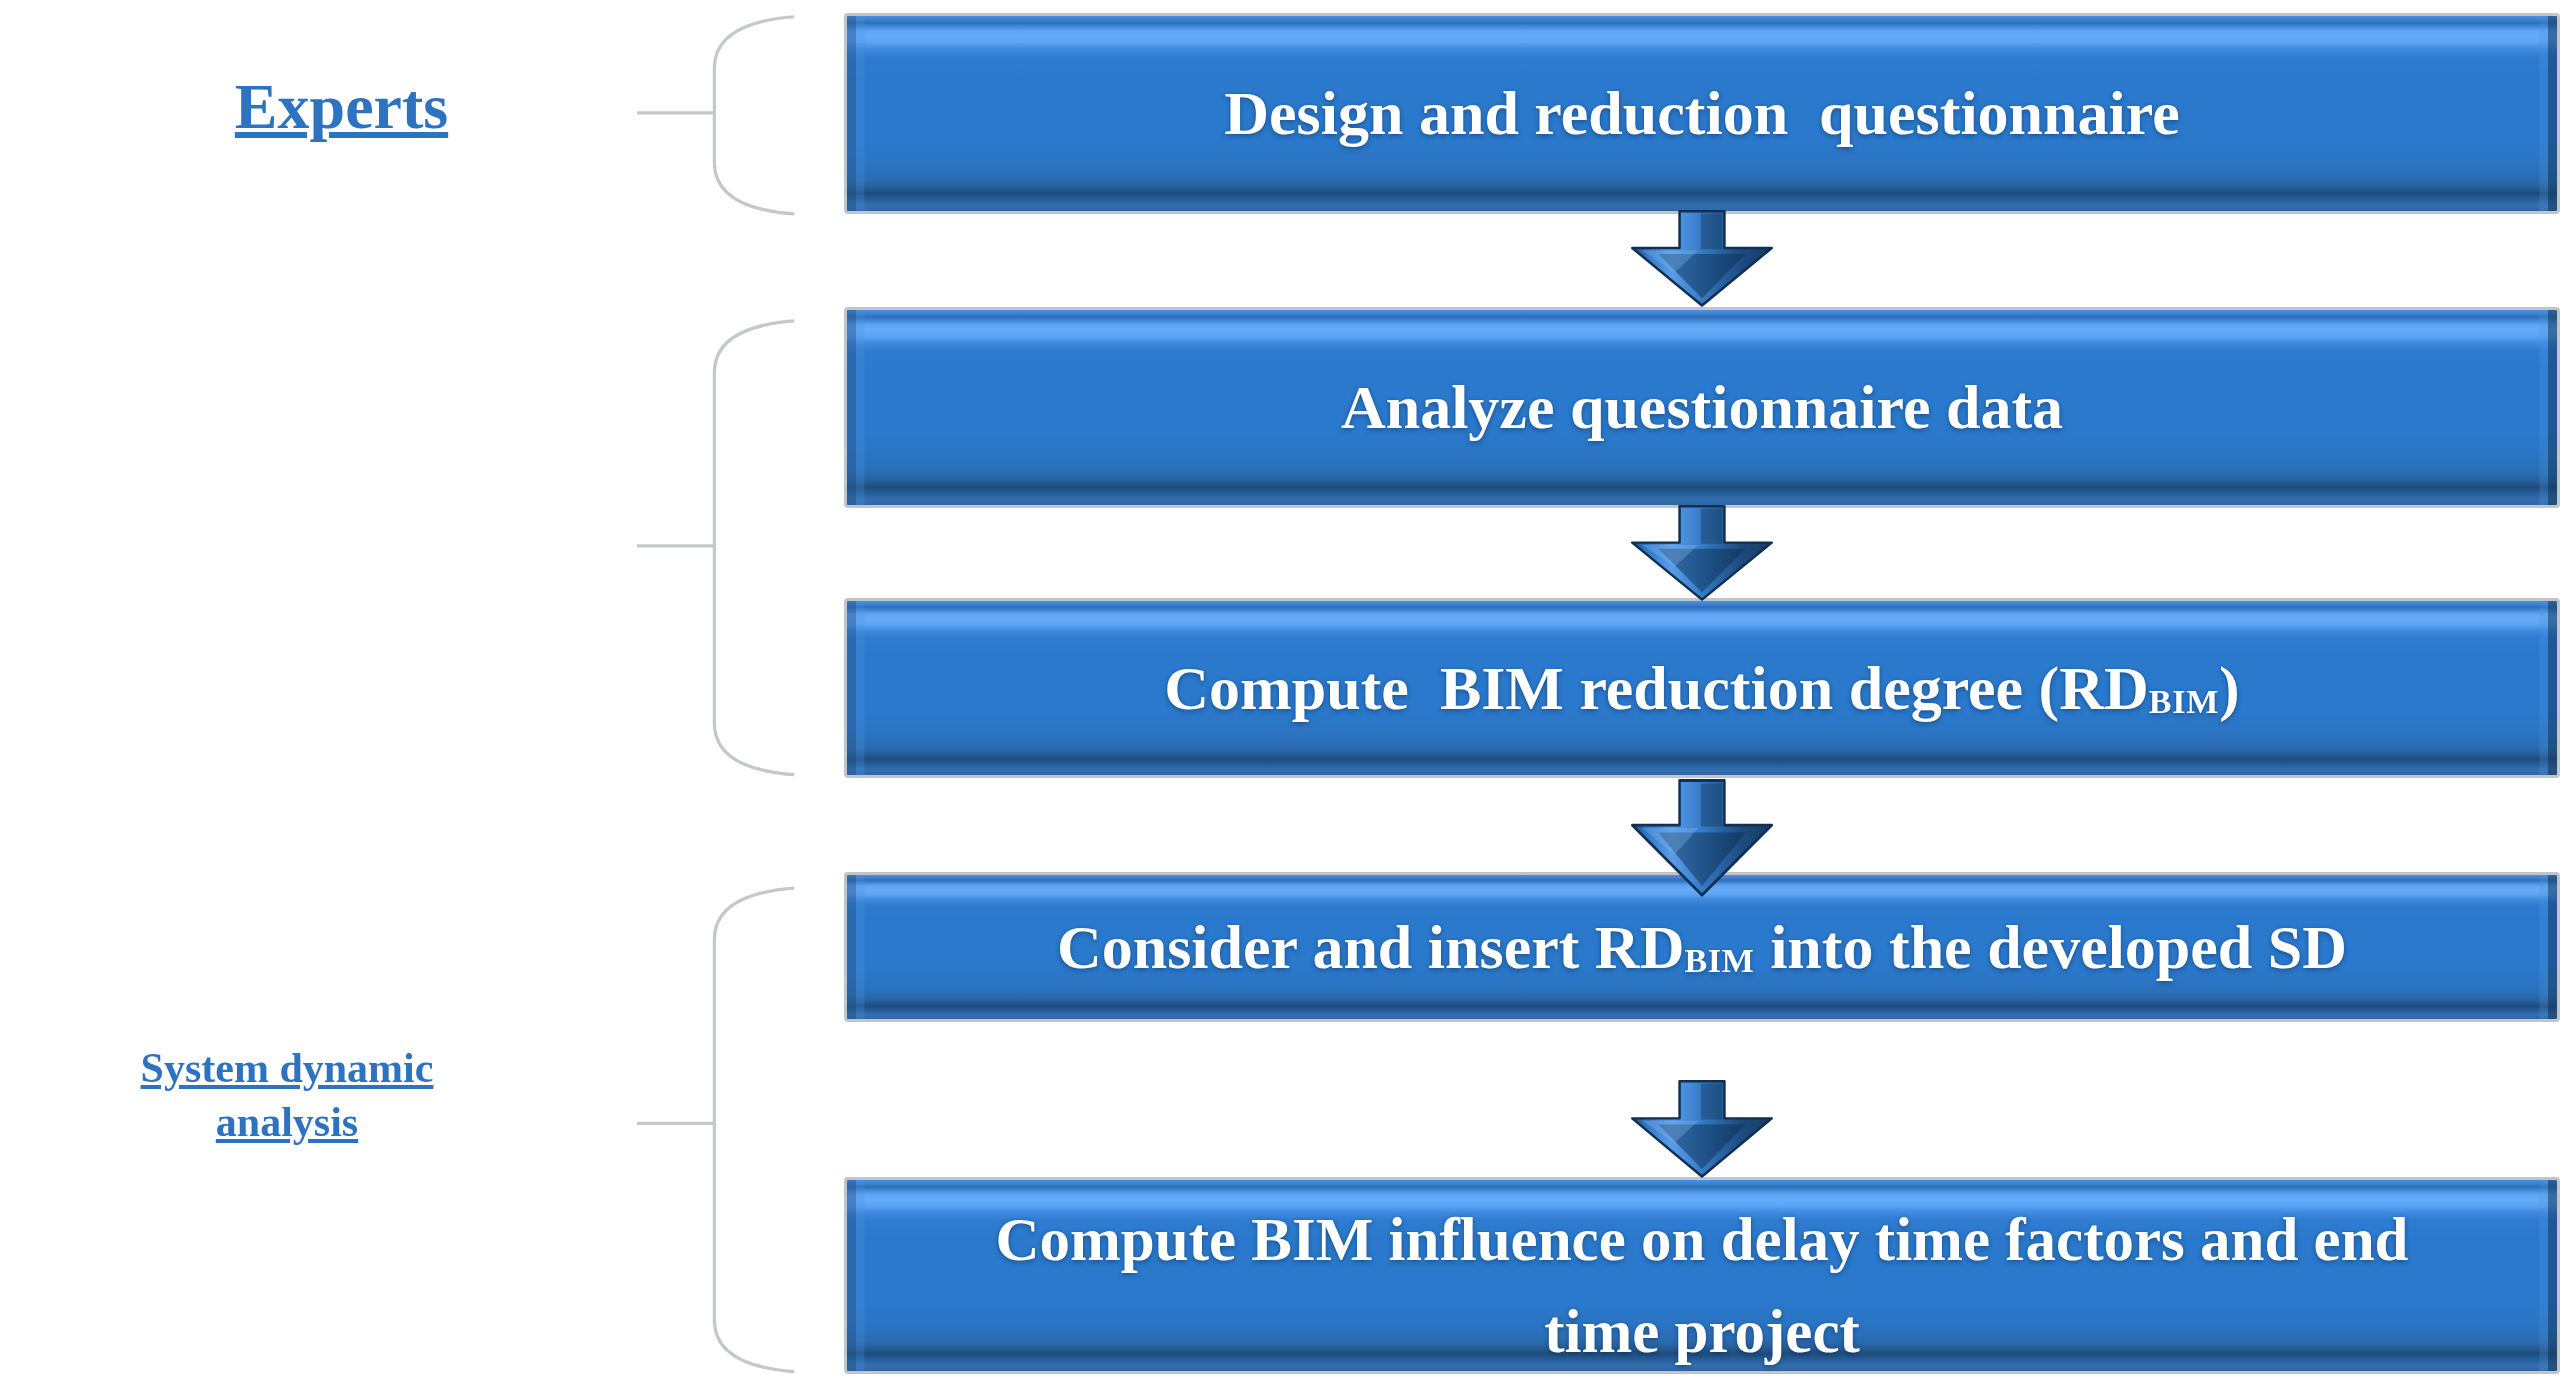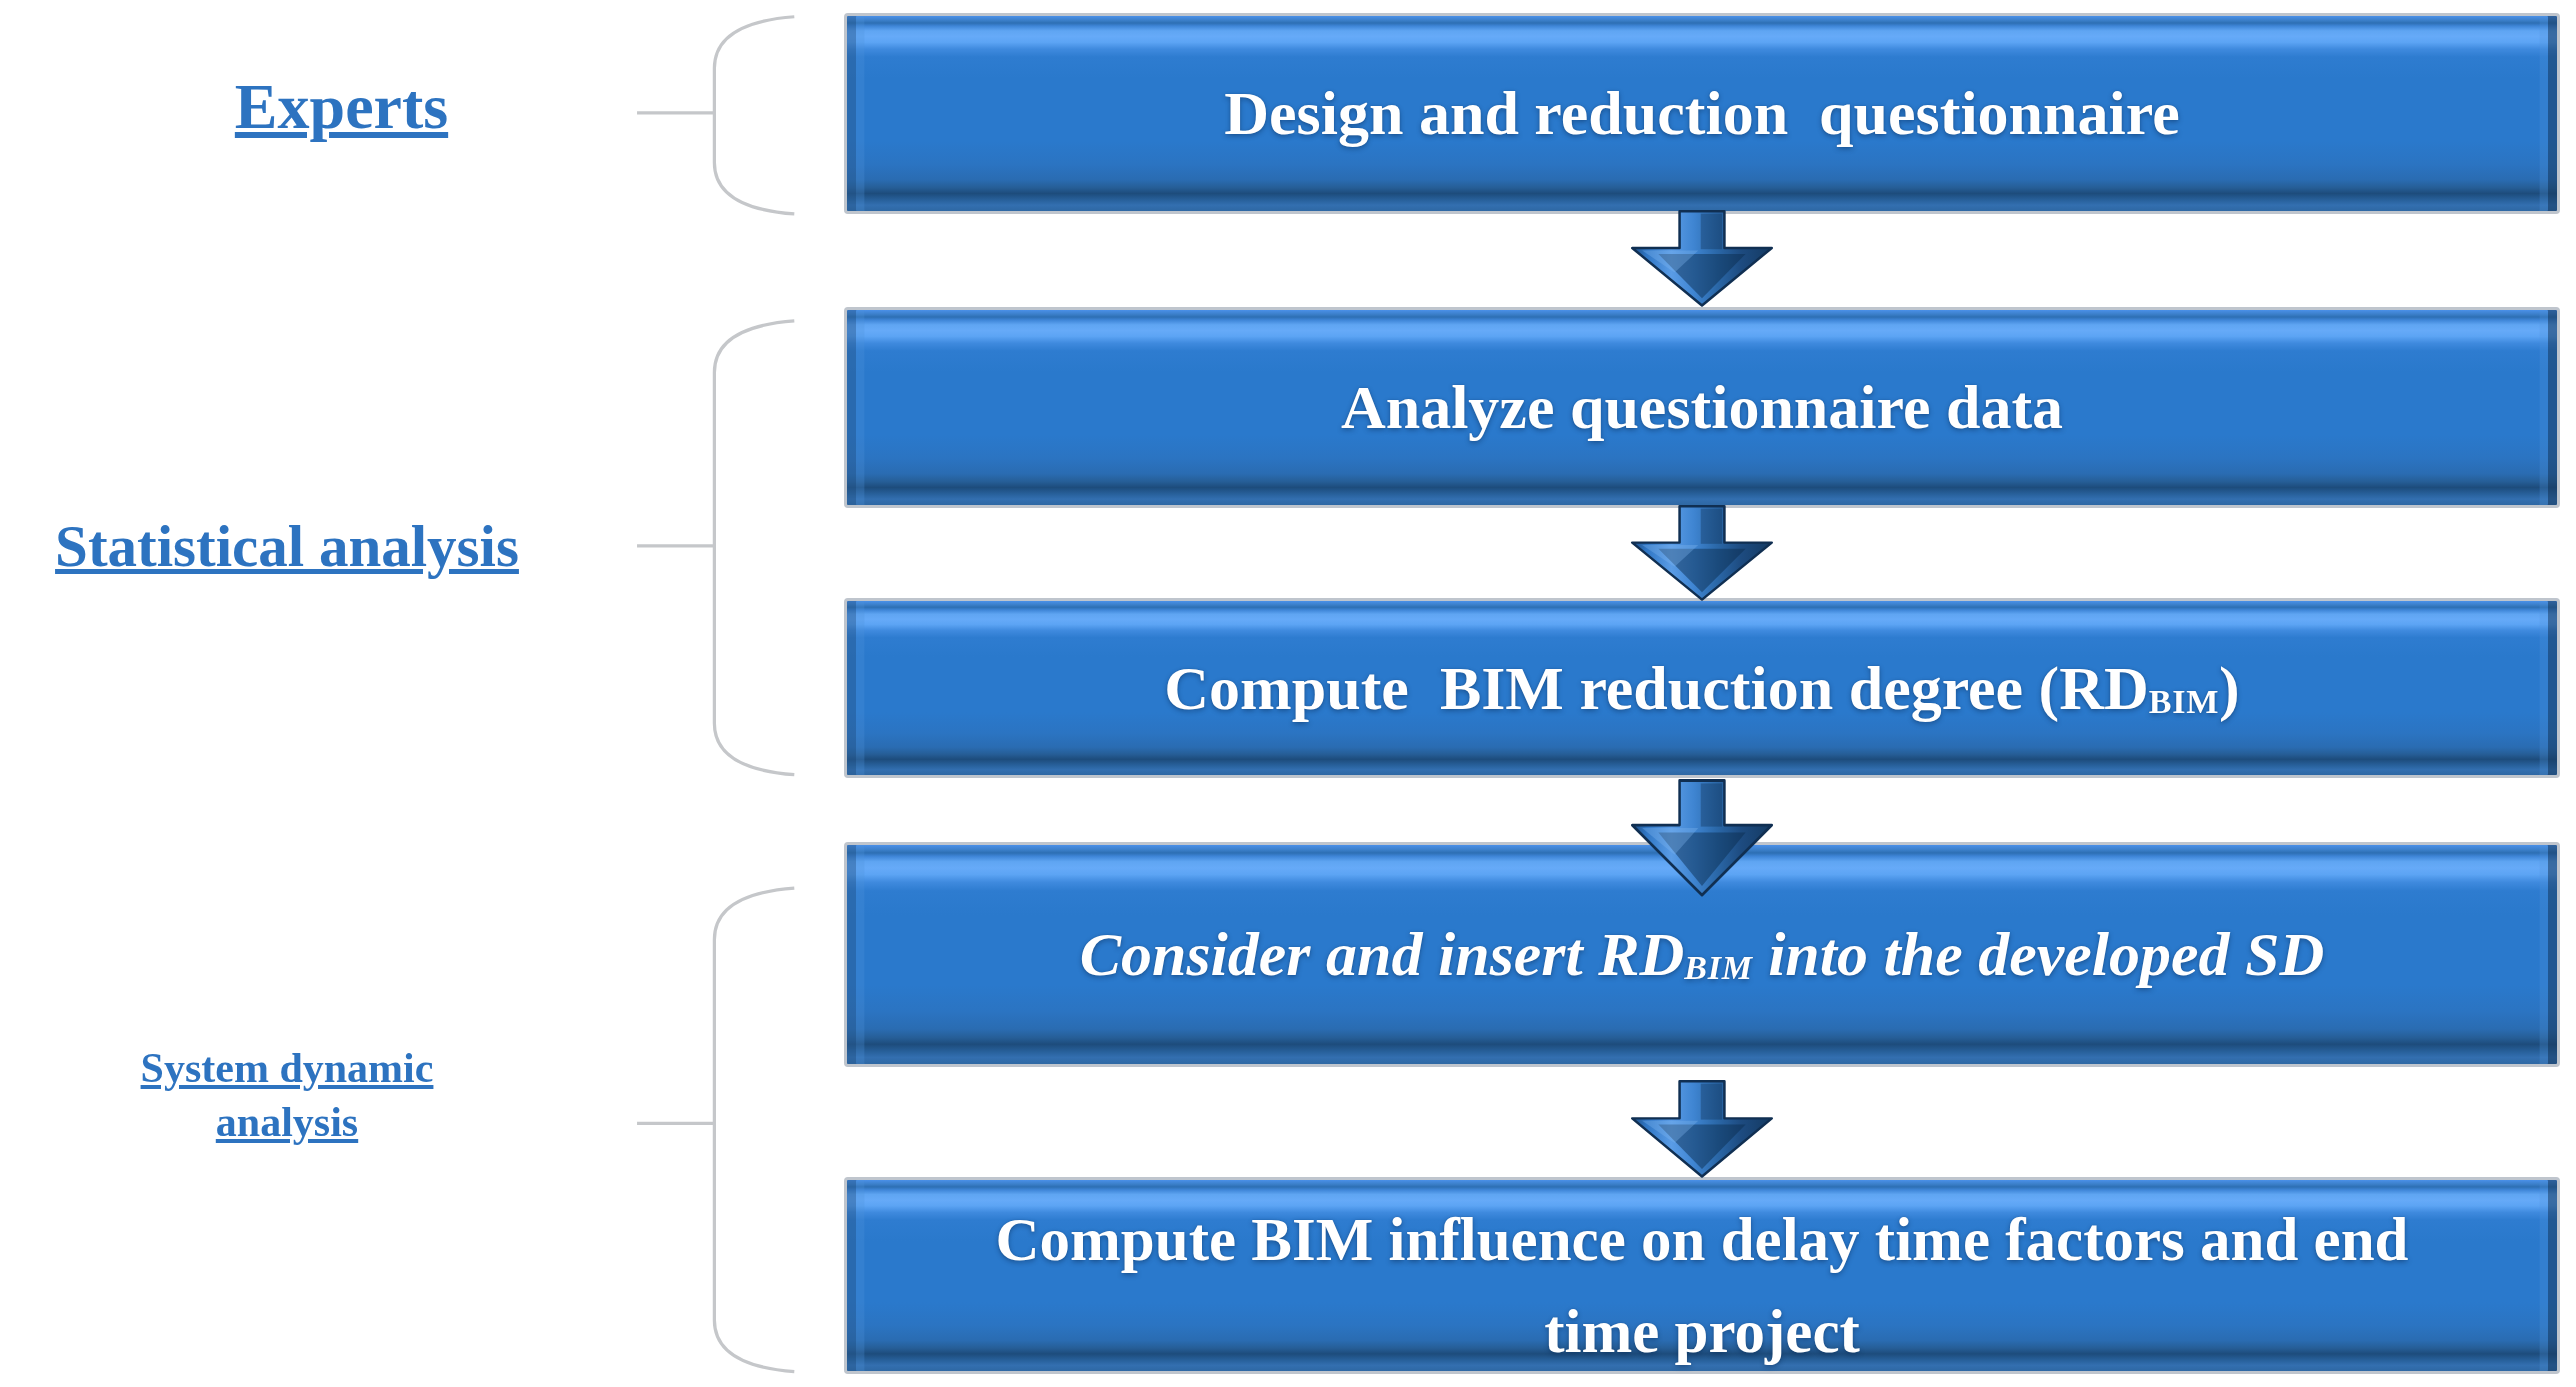--- a/index.html
+++ b/index.html
@@ -58,21 +58,21 @@
     box-shadow:
       inset 9px 0 0 rgba(18,56,100,0.30),
       inset 17.4px 0 0 rgba(80,148,220,0.28),
       inset -9px 0 0 rgba(8,30,58,0.42),
       inset -17.4px 0 0 rgba(80,148,220,0.25);
     display:flex;align-items:center;justify-content:center;
   }
   #box-0{top:13px;height:201px;}
   #box-1{top:307px;height:201px;}
   #box-2{top:598px;height:180px;}
-  #box-3{top:842px;height:225px;font-style:italic;}
+  #box-3{top:872px;height:150px;}
   #box-4{top:1177px;height:197px;line-height:1.5;}
   .box-text{
     color:var(--box-text,#FFFFFF);
     font-weight:bold;
     font-size:62px;
     text-align:center;
     white-space:pre-wrap;
     padding:0 58px;
     text-shadow:0 1.9px 5.2px rgba(8,40,80,0.45), 0 0 1.3px rgba(8,40,80,0.30);
   }
@@ -86,21 +86,20 @@
   #arrow-2{top:779px;height:119px;}
   #arrow-3{top:1080px;height:99px;}
   .flow-arrow svg{width:100%;height:100%;display:block;}
 </style>
 </head>
 <body>
 
 <div class="page">
 
   <div class="flow-label" id="label-experts">Experts</div>
-  <div class="flow-label" id="label-statistical">Statistical analysis</div>
   <div class="flow-label" id="label-system">System dynamic
 analysis</div>
 
   <svg id="brackets" width="2576" height="1387" viewBox="0 0 3996 2152" aria-hidden="true">
     <g>
       <path d="M1232,26 C1150,32 1108,58 1108,106 L1108,252 C1108,300 1150,326 1232,332"></path>
       <path d="M988,175 L1108,175"></path>
     </g>
     <g>
       <path d="M1232,498 C1150,504 1108,530 1108,578 L1108,1122 C1108,1170 1150,1196 1232,1202"></path>

